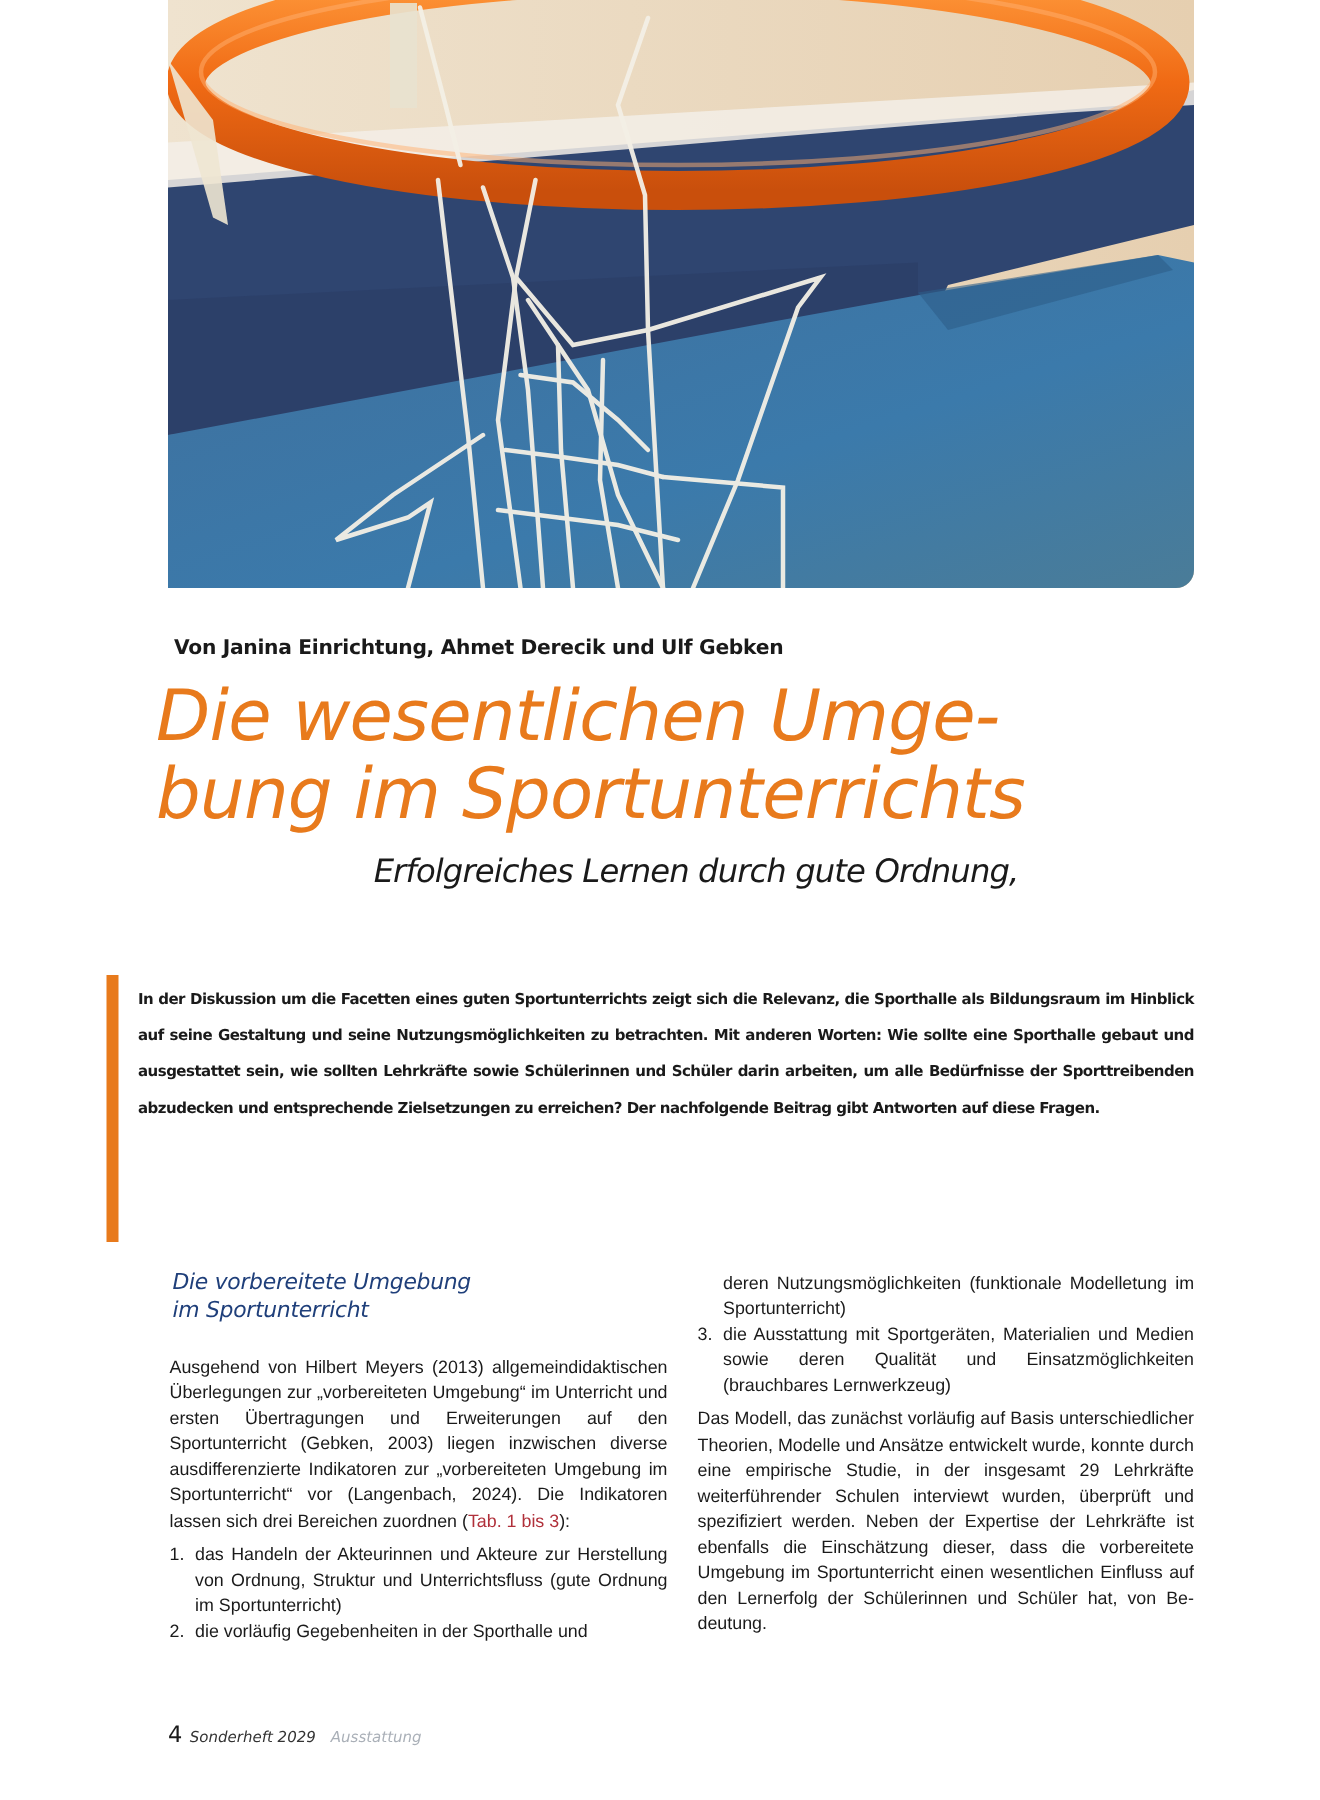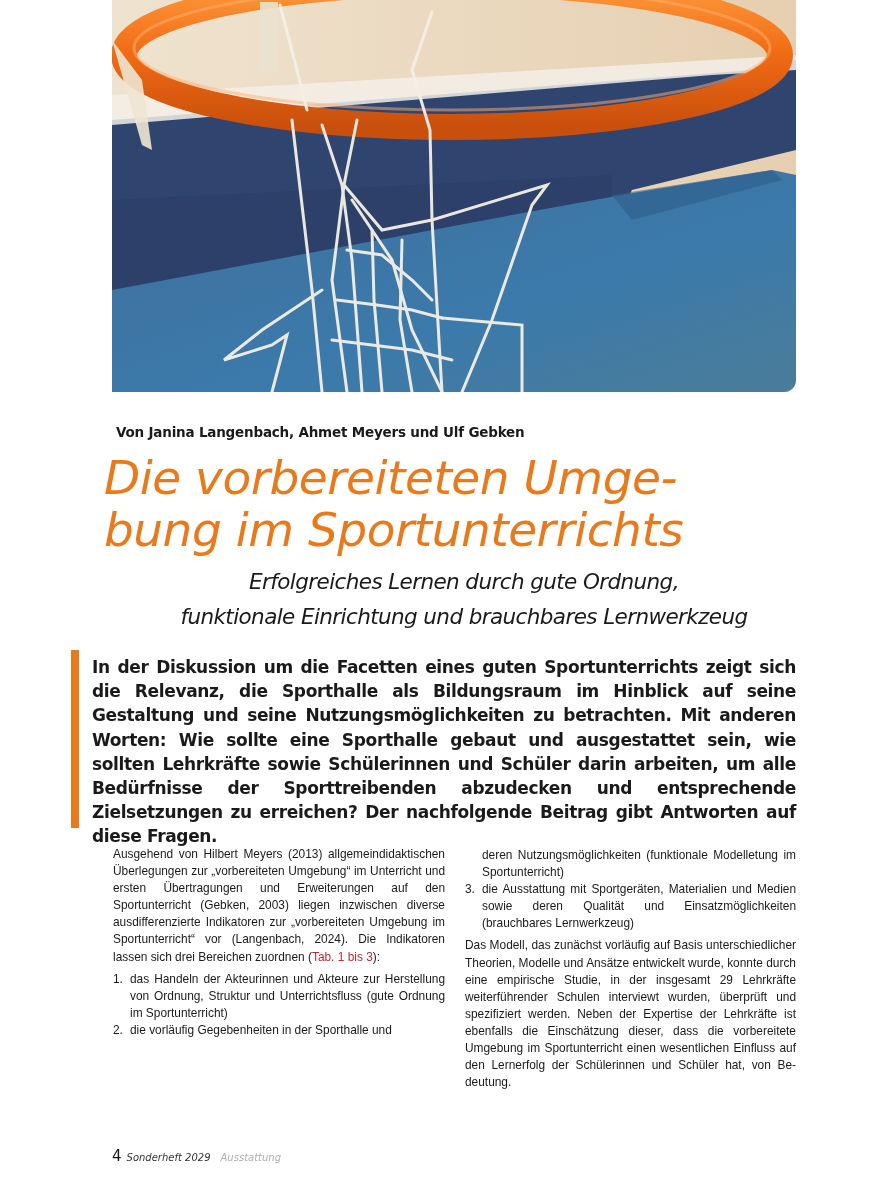--- a/index.html
+++ b/index.html
@@ -30,21 +30,21 @@
       font-family: "DejaVu Sans", sans-serif; font-style: italic;
       color: #1a1a1a; font-size: 21.5px; line-height: 35px; letter-spacing: -0.6px;
     }
     .subtitle span { display: block; white-space: nowrap; }
 
     .lead-bar {
       position: absolute; left: 71px; top: 650px; width: 8px; height: 178px; background: #e87a1c;
     }
     .lead {
       position: absolute; left: 92px; top: 655px; width: 704px;
-      font-family: "DejaVu Sans", sans-serif; font-weight: bold; font-size: 17px; line-height: 24.2px;
+      font-family: "DejaVu Sans", sans-serif; font-weight: bold; font-size: 10px; line-height: 24.2px;
       text-align: justify; letter-spacing: -0.35px; hyphens: manual; color: #1a1a1a;
     }
 
     .col { position: absolute; font-family: "Liberation Sans", sans-serif; font-size: 11.9px; line-height: 17.1px; color: #1a1a1a; text-align: justify; }
     .col-left { left: 113px; top: 846px; width: 332px; }
     .col-right { left: 465px; top: 847px; width: 331px; }
 
     .section-heading {
       font-family: "DejaVu Sans", sans-serif; font-style: italic; color: #1f3f7a;
       font-size: 14.6px; line-height: 18.5px; margin: 0 0 20px 2px; letter-spacing: -0.2px;
@@ -114,36 +114,39 @@
       <path d="M235 250 L270 255 L300 280 L320 300"></path>
       <path d="M225 300 L265 305 L300 310 L330 318"></path>
       <path d="M220 340 L260 345 L300 350 L340 360"></path>
       <path d="M260 230 L262 300 L270 392"></path>
       <path d="M290 240 L288 320 L300 392"></path>
       <path d="M168 5 L185 70 L195 110"></path>
     </g>
   </svg>
 </div>
 
-<div class="byline">Von Janina Langenbach, Ahmet Meyers und Ulf Gebken</div>
+<div class="byline">Von Janina Einrichtung, Ahmet Derecik und Ulf Gebken</div>
 
 <h1 class="title" style="margin:0;">
-  <span>Die vorbereiteten Umge-</span>
+  <span>Die wesentlichen Umge-</span>
   <span>bung im Sportunterrichts</span>
 </h1>
 
 <h2 class="subtitle" style="margin:0;font-weight:normal;text-align:center;">
   <span>Erfolgreiches Lernen durch gute Ordnung,</span>
-  <span>funktionale Einrichtung und brauchbares Lernwerkzeug</span>
 </h2>
 
 <div class="lead-bar"></div>
 <p class="lead" style="margin:0;">In der Diskussion um die Facetten eines guten Sportunterrichts zeigt sich die Rele­vanz, die Sporthalle als Bildungsraum im Hinblick auf seine Gestaltung und seine Nutzungsmöglichkeiten zu betrachten. Mit anderen Worten: Wie sollte eine Sport­halle gebaut und ausgestattet sein, wie sollten Lehrkräfte sowie Schülerinnen und Schüler darin arbeiten, um alle Bedürfnisse der Sporttreibenden abzudecken und entsprechende Zielsetzungen zu erreichen? Der nachfolgende Beitrag gibt Antwor­ten auf diese Fragen.</p>
 
 <div class="col col-left">
+  <h3 class="section-heading" style="font-weight:normal;">
+    <span>Die vorbereitete Umgebung</span>
+    <span>im Sportunterricht</span>
+  </h3>
   <p class="para"><span>Ausgehend von Hilbert Meyers (2013) allgemeindidakti­schen Überlegungen zur „vorbereiteten Umgebung“ im Unterricht und ersten Übertragungen und Erweiterun­gen auf den Sportunterricht (Gebken, 2003) liegen in­zwischen diverse ausdifferenzierte Indikatoren zur „vorbereiteten Umgebung im Sportunterricht“ vor (Langenbach, 2024). Die Indikatoren lassen sich drei Be­reichen zuordnen (</span><a class="ref-link">Tab. 1 bis 3</a><span>):</span></p>
   <ol class="list">
     <li>
       <span class="num">1.</span>
       <span>das Handeln der Akteurinnen und Akteure zur Her­stellung von Ordnung, Struktur und Unterrichtsfluss (gute Ordnung im Sportunterricht)</span>
     </li>
     <li style="text-align:left;">
       <span class="num">2.</span>
       <span>die vorläufig Gegebenheiten in der Sporthalle und</span>
     </li>

